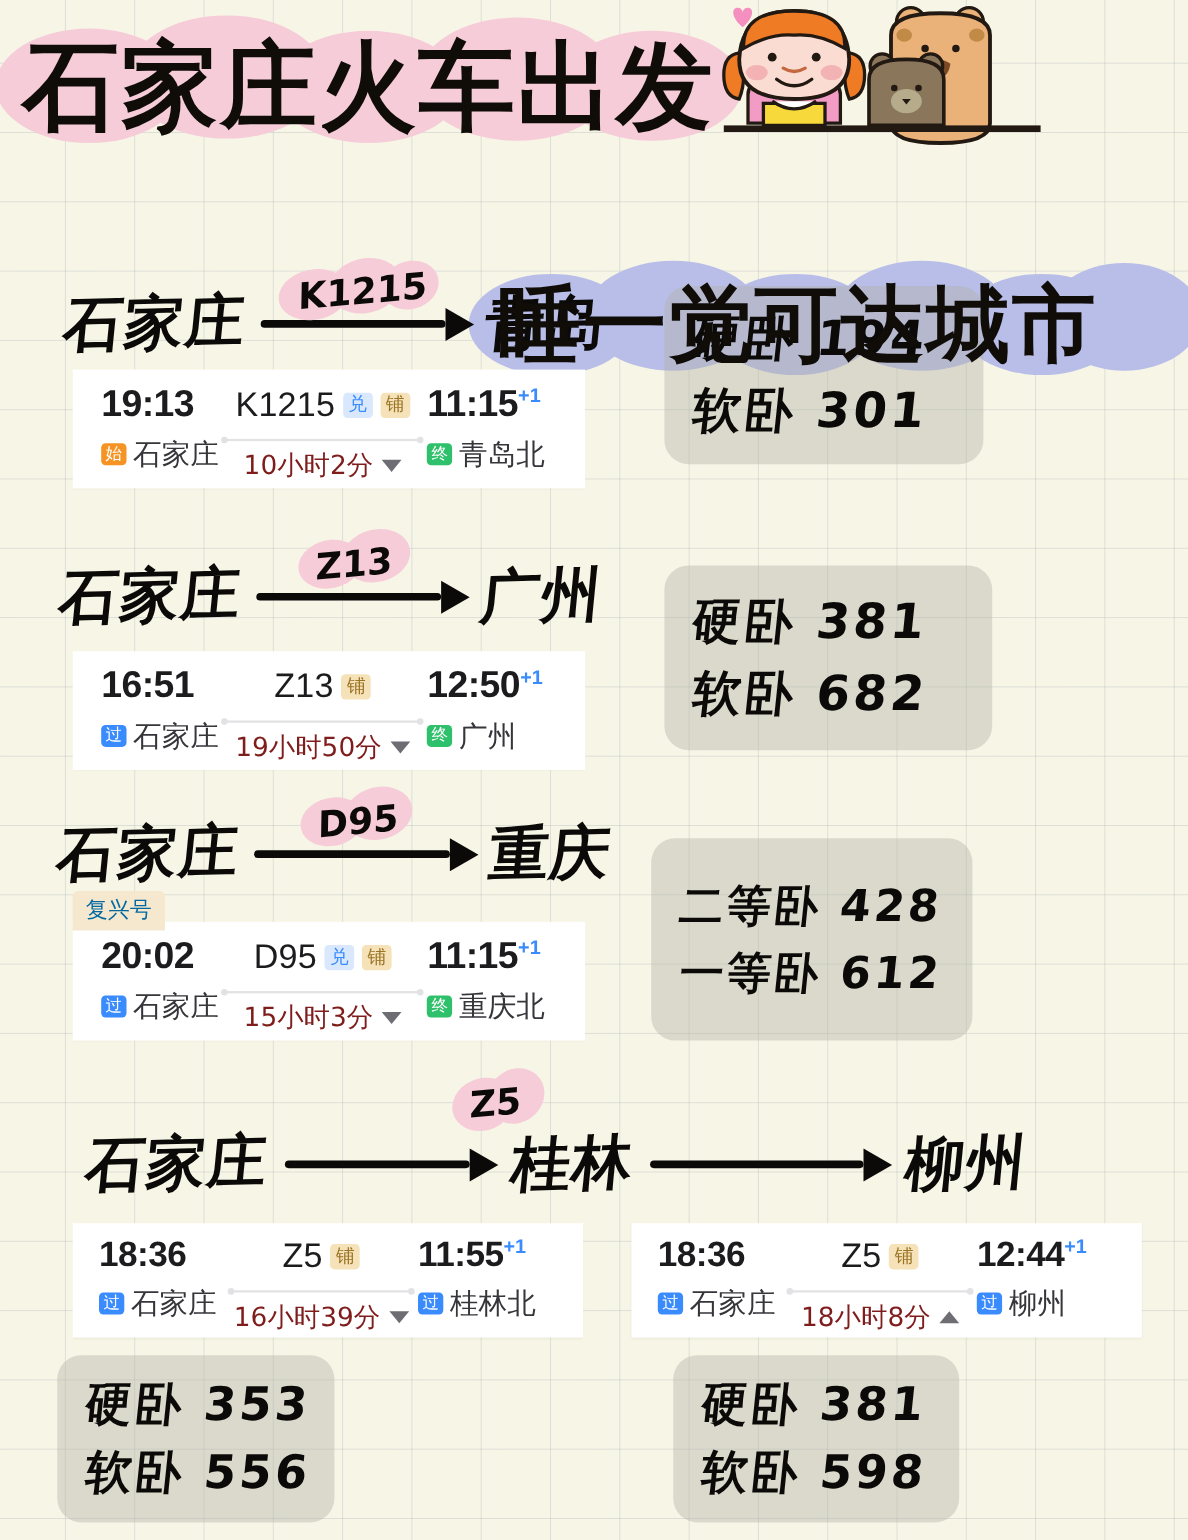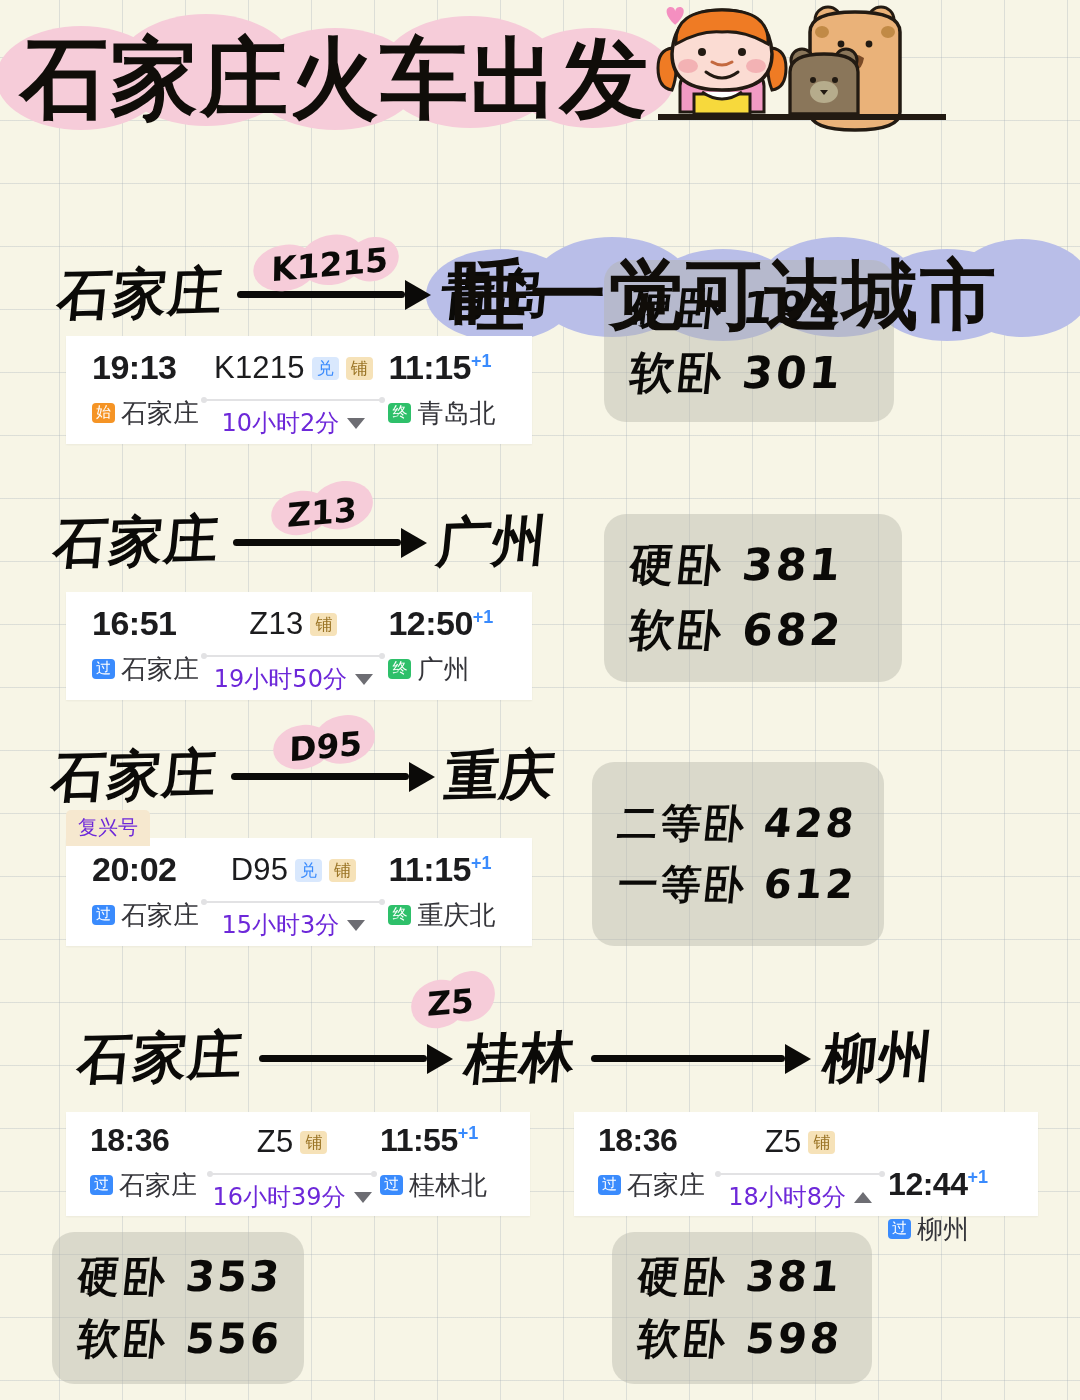--- a/index.html
+++ b/index.html
@@ -187,30 +187,30 @@
     position: absolute;
     top: -2px;
     width: 6px; height: 6px;
     border-radius: 50%;
     background: #e2e2e4;
   }
   .dur-line::before { left: -1px; }
   .dur-line::after  { right: -1px; }
 
   .dur-row { display: flex; align-items: center; gap: 8px; }
-  .dur-text { font-size: 24px; color: #6d28d9; font-family: "DejaVu Sans", sans-serif; }
+  .dur-text { font-size: 24px; color: #7f1d1d; font-family: "DejaVu Sans", sans-serif; }
   .caret-d { width: 0; height: 0; border-left: 9px solid transparent; border-right: 9px solid transparent; border-top: 11px solid #6d6d73; }
   .caret-u { width: 0; height: 0; border-left: 9px solid transparent; border-right: 9px solid transparent; border-bottom: 11px solid #6d6d73; }
 
   .fx-badge {
     position: absolute;
     top: -28px;
     left: 0;
     background: #f6e8cf;
-    color: #6d28d9;
+    color: #0369a1;
     font-size: 20px;
     padding: 4px 12px 5px 12px;
     border-radius: 5px 5px 0 0;
     font-family: "DejaVu Sans", sans-serif;
   }
 
   
   .pricebox {
     position: absolute;
     background: rgba(178,178,168,0.42);
@@ -524,21 +524,21 @@
           <span class="trainno">Z5</span>
           <span class="tbadge pu">铺</span>
         </div>
         <div class="dur-line" style="width:168px;"></div>
         <div class="dur-row">
           <span class="dur-text">18小时8分</span>
           <span class="caret-u"></span>
         </div>
       </div>
       <div class="col col-right">
-        <div class="time" style="font-size:32px;margin-top:44px;"><span>12:44</span><span class="plus">+1</span></div>
+        <div class="time" style="font-size:32px;"><span>12:44</span><span class="plus">+1</span></div>
         <div class="stationline">
           <span class="sbadge pass">过</span>
           <span class="sname">柳州</span>
         </div>
       </div>
     </div>
   </div>
 
   <div class="pricebox" style="top:1232px; left:52px; width:252px; height:152px;">
     <div class="priceline" style="font-size:42px;">硬卧 353</div>

